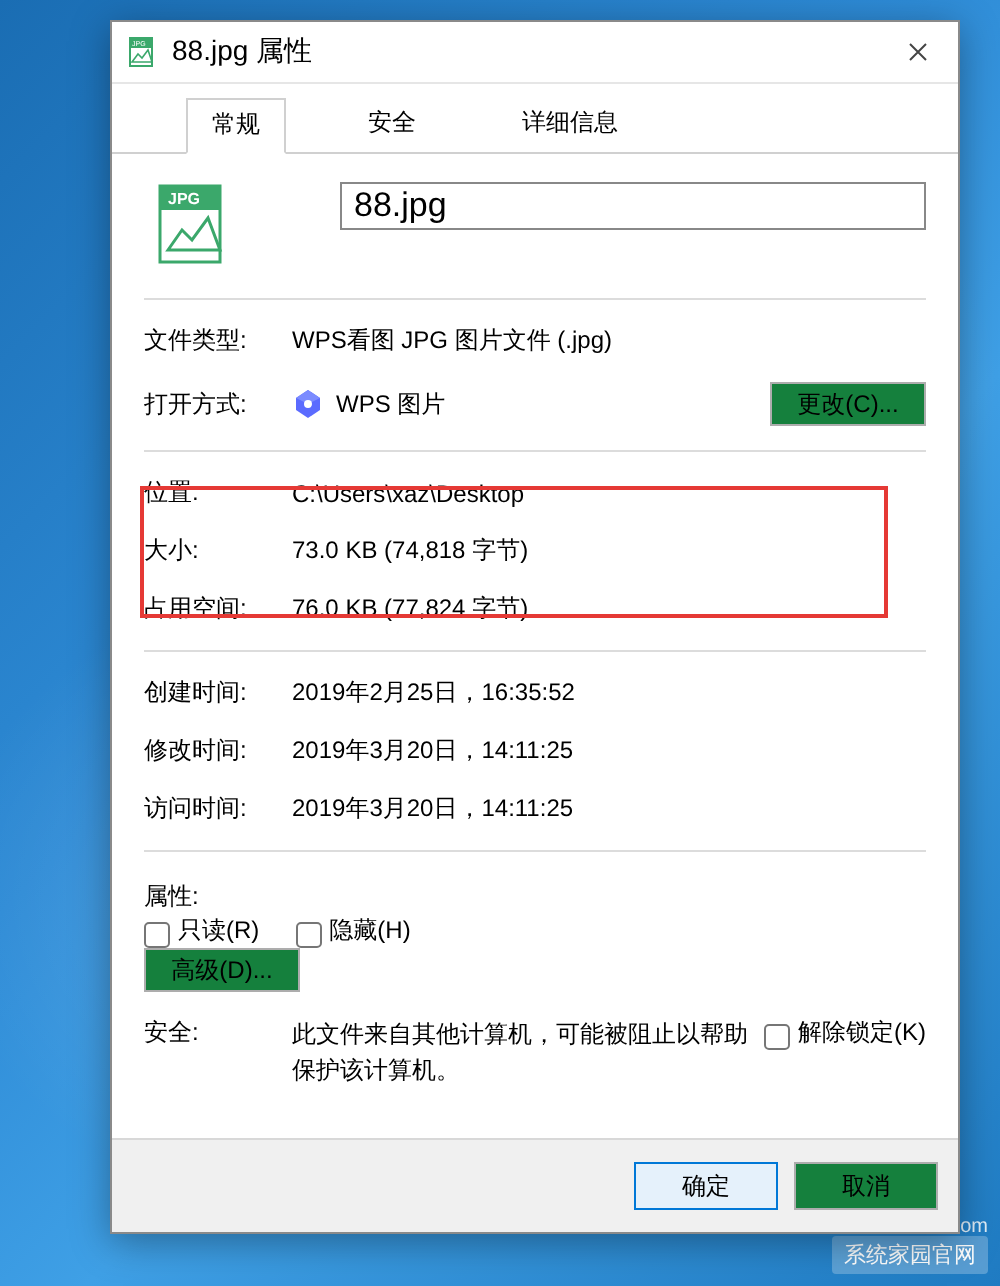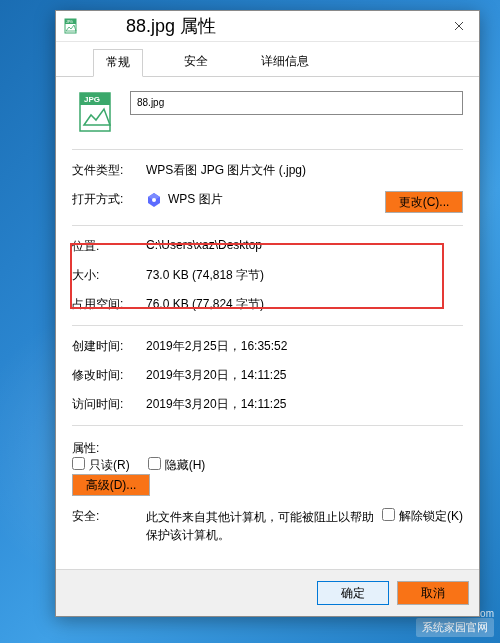--- a/index.html
+++ b/index.html
@@ -6,37 +6,37 @@
 body{width:500px;height:643px;overflow:hidden;position:relative;}
 .desktop{position:absolute;inset:0;background:linear-gradient(135deg,#1a6db3 0%,#2e8bd6 40%,#3fa0e6 60%,#1f7bc2 100%);}
 .desktop::before{content:"";position:absolute;inset:0;background:
  radial-gradient(ellipse 60% 40% at 30% 70%,rgba(255,255,255,.15),transparent 60%),
  radial-gradient(ellipse 50% 35% at 70% 30%,rgba(255,255,255,.12),transparent 60%);}
 .watermark{position:absolute;right:6px;bottom:6px;background:rgba(255,255,255,.25);color:#fff;font-size:11px;padding:2px 6px;border-radius:2px;backdrop-filter:blur(2px);}
 .watermark-sub{position:absolute;right:6px;bottom:24px;font-size:10px;color:rgba(255,255,255,.85);}
 .win{position:absolute;left:55px;top:10px;width:423px;height:605px;background:#fff;border:1px solid #8a8a8a;box-shadow:0 4px 18px rgba(0,0,0,.35);}
 .titlebar{height:30px;display:flex;align-items:center;border-bottom:1px solid #e6e6e6;padding:0 4px 0 8px;}
 .titlebar .ticon{width:16px;height:16px;margin-right:6px;}
-.titlebar .ttext{flex:1;font-size:18px;margin-left:40px;}
+.titlebar .ttext{flex:1;font-size:14px;}
 .titlebar .close{width:40px;height:30px;margin-right:-4px;display:flex;align-items:center;justify-content:center;color:#444;cursor:pointer;}
 .tabs{display:flex;border-bottom:1px solid #d0d0d0;padding:6px 8px 0 8px;gap:0;}
 .tab{padding:4px 12px 5px 12px;font-size:12px;color:#000;cursor:pointer;position:relative;top:1px;margin-left:29px;}
 .tab.active{border:1px solid #d0d0d0;border-bottom:1px solid #fff;background:#fff;}
 .body{padding:10px 16px 10px 16px;height:calc(100% - 30px - 29px - 46px);overflow:hidden;}
-.row{display:flex;align-items:flex-start;padding:6px 0;}
+.row{display:flex;align-items:center;padding:6px 0;}
 .lbl{width:74px;flex:none;}
 .val{flex:1;}
 hr.sep{border:none;border-top:1px solid #dcdcdc;margin:6px 0;}
 .filetype-row{display:flex;align-items:flex-start;gap:12px;padding:4px 0 10px 0;}
 .filetype-row .icon{width:42px;height:42px;flex:none;margin-left:4px;}
-.fname{border:1px solid #888;height:22px;line-height:22px;padding:0 6px;flex:1;font-size:10px;}
+.fname{border:1px solid #888;height:22px;line-height:22px;padding:0 6px;flex:1;font-size:17px;margin-left:40px;}
 .openwith{display:flex;align-items:center;gap:6px;}
 .appicon{width:16px;height:16px;}
-.btn{height:22px;padding:0 8px;font-size:12px;background:#f97316;border:1px solid #adadad;cursor:pointer;white-space:nowrap;}
-.chk{display:inline-flex;align-items:flex-start;gap:4px;margin-right:18px;}
+.btn{height:22px;padding:0 8px;font-size:12px;background:#15803d;border:1px solid #adadad;cursor:pointer;white-space:nowrap;}
+.chk{display:inline-flex;align-items:flex-end;gap:4px;margin-right:18px;}
 .chk input{margin:0;}
 .attr-row{display:flex;align-items:flex-start;padding:6px 0;flex-direction:column;}
 .attr-row .lbl{padding-top:2px;}
 .attr-row .chks{flex:1;display:flex;flex-wrap:wrap;align-items:center;}
 .attr-row .rbtn{flex:none;}
 .sec-row{display:flex;align-items:flex-start;padding:6px 0;}
 .sec-row .txt{flex:1;line-height:1.5;padding-right:6px;}
 .highlight{position:absolute;border:2px solid #e53935;pointer-events:none;}
 .footer{position:absolute;left:0;right:0;bottom:0;height:46px;background:#f0f0f0;border-top:1px solid #d8d8d8;display:flex;align-items:center;justify-content:flex-end;gap:8px;padding:0 10px;}
 .footer .btn{min-width:72px;height:24px;}

